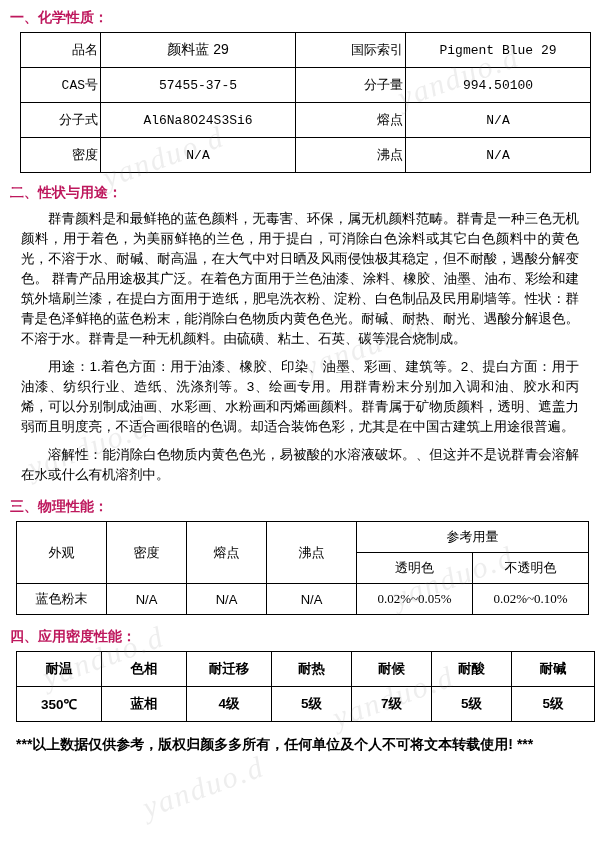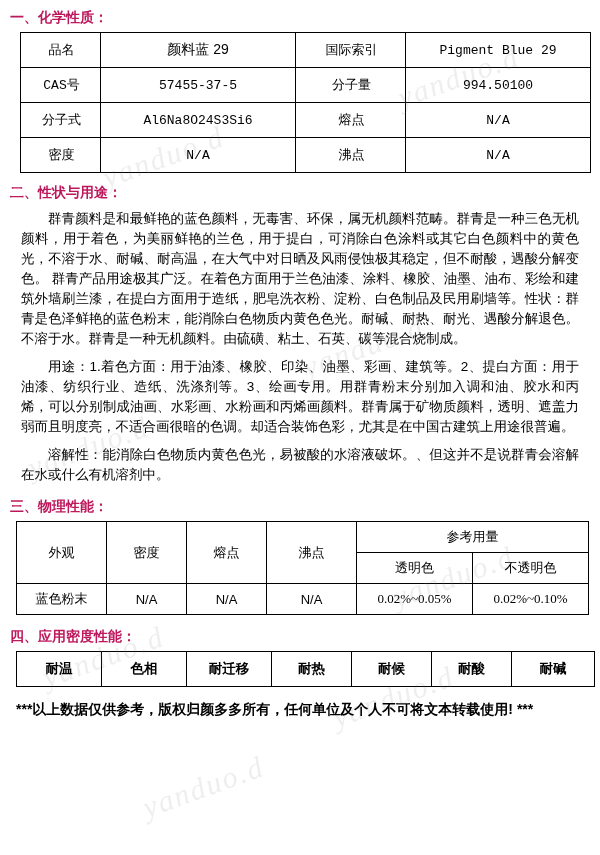--- a/index.html
+++ b/index.html
@@ -65,21 +65,21 @@
     text-align: center;
     padding: 4px 2px;
     background: transparent;
     position: relative;
     z-index: 6;
   }
   
   #tbl-chem { width: 570px; margin-left: 10px; }
   #tbl-chem td { height: 26px; }
   #tbl-chem td.lbl {
-    text-align: center;
+    text-align: right;
     padding-left: 4px;
     font-family: "Liberation Mono", monospace;
     font-size: 13px;
   }
   #tbl-chem td.val {
     font-family: "Liberation Mono", monospace;
     font-size: 13px;
   }
   #tbl-chem td.valcn {
     font-size: 14px;
@@ -225,18 +225,27 @@
     <tbody>
       <tr class="hdr">
         <td>耐温</td>
         <td>色相</td>
         <td>耐迁移</td>
         <td>耐热</td>
         <td>耐候</td>
         <td>耐酸</td>
         <td>耐碱</td>
       </tr>
+      <tr class="vals">
+        <td>350℃</td>
+        <td>蓝相</td>
+        <td>4级</td>
+        <td>5级</td>
+        <td>7级</td>
+        <td>5级</td>
+        <td>5级</td>
+      </tr>
     </tbody>
   </table>
 
   <div class="footer">***以上数据仅供参考，版权归颜多多所有，任何单位及个人不可将文本转载使用! ***</div>
 
 </div>
 
 </body></html>

